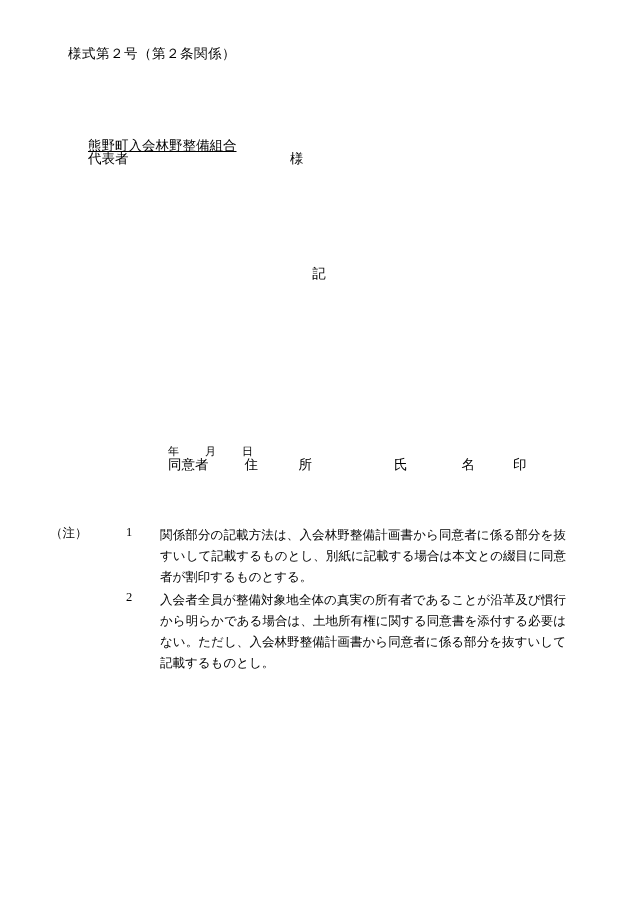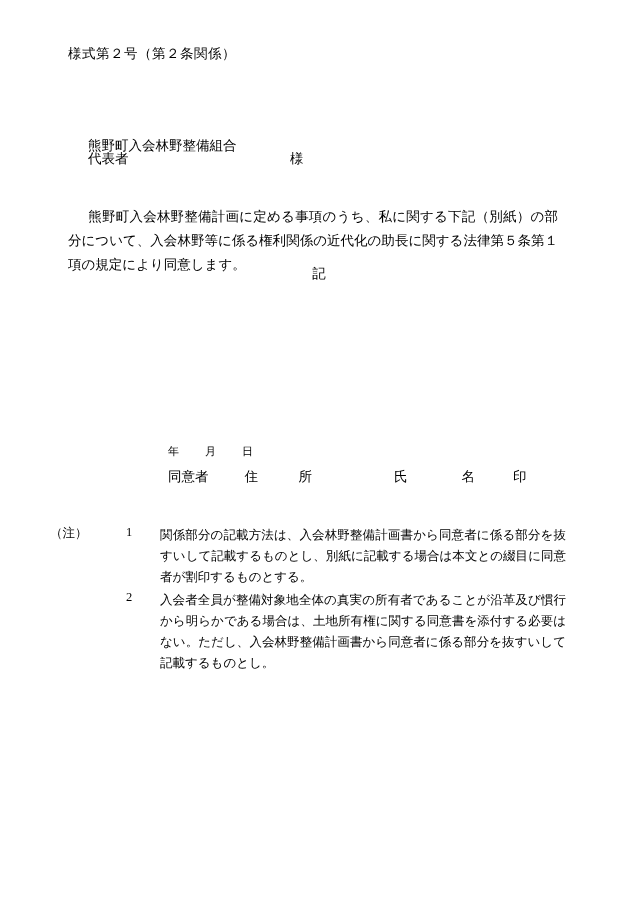--- a/index.html
+++ b/index.html
@@ -36,20 +36,21 @@
     text-align: center;
     font-size: 14px;
     letter-spacing: 0.5px;
   }
   .addressee {
     position: absolute;
     left: 88px;
     top: 133px;
     font-size: 13.5px;
     line-height: 25px;
+    text-decoration: underline;
   }
   .addressee-line2 {
     position: absolute;
     left: 88px;
     top: 150px;
     font-size: 13.5px;
   }
   .rep-sama {
     position: absolute;
     left: 290px;
@@ -92,21 +93,21 @@
     left: 168px;
     top: 444px;
     font-size: 11px;
     white-space: nowrap;
   }
   .date-row .gap-s { display: inline-block; width: 26px; }
   .date-row .gap-m { display: inline-block; width: 26px; }
   .sign-row {
     position: absolute;
     left: 168px;
-    top: 468px;
+    top: 456px;
     font-size: 13.5px;
     white-space: nowrap;
   }
   .sign-row .g1 { display: inline-block; width: 36px; }
   .sign-row .g3 { display: inline-block; width: 82px; }
   .sign-row .g5 { display: inline-block; width: 38px; }
   .note-head {
     position: absolute;
     left: 50px;
     top: 525px;
@@ -141,21 +142,20 @@
 
 <div class="page">
 
   <div class="form-id">様式第２号（第２条関係）</div>
 
 
   <div class="addressee">熊野町入会林野整備組合</div>
   <div class="addressee-line2">代表者</div>
   <div class="rep-sama">様</div>
 
-  <div class="body-text"><span class="indent"></span><span>熊野町入会林野整備計画に定める事項のうち、私に関する下記（別紙）の部分について、入会林野等に係る権利関係の近代化の助長に関する法律第５条第１項の規定により同意します。</span></div>
 
   <div class="ki">記</div>
 
   <div class="blank-area"></div>
 
   <div class="date-row"><span>年</span><span class="gap-s"></span><span>月</span><span class="gap-m"></span><span>日</span></div>
 
   <div class="sign-row"><span>同意者</span><span class="g1"></span><span>住　　　所</span><span class="g3"></span><span>氏　　　　名</span><span class="g5"></span><span>印</span></div>
 
   <div class="note-head">（注）</div>

